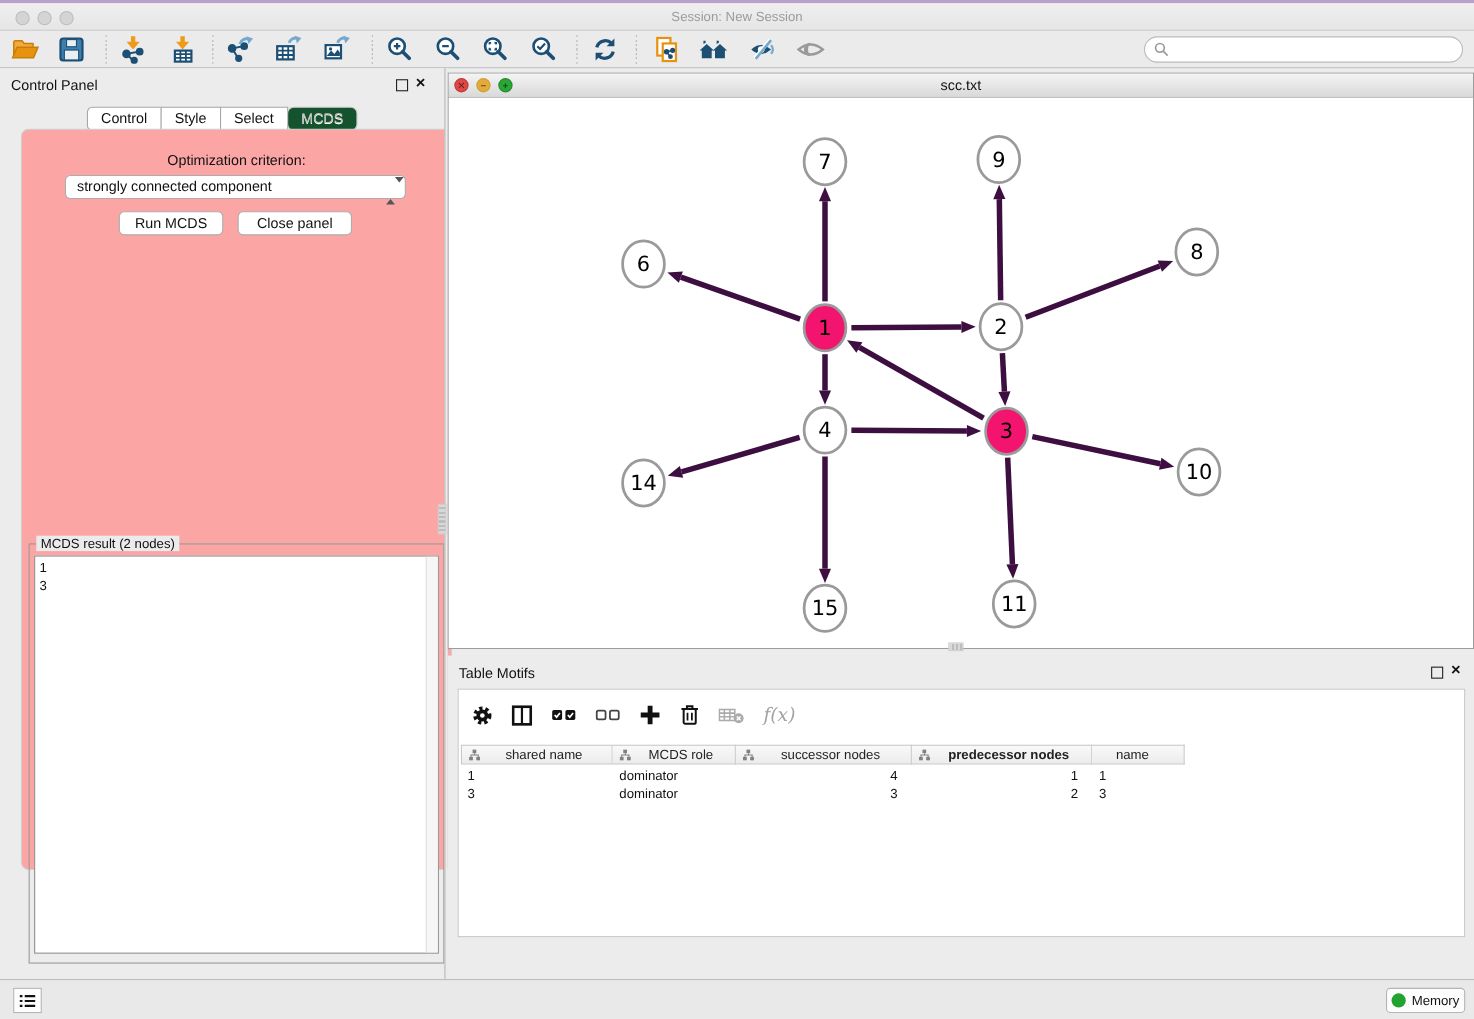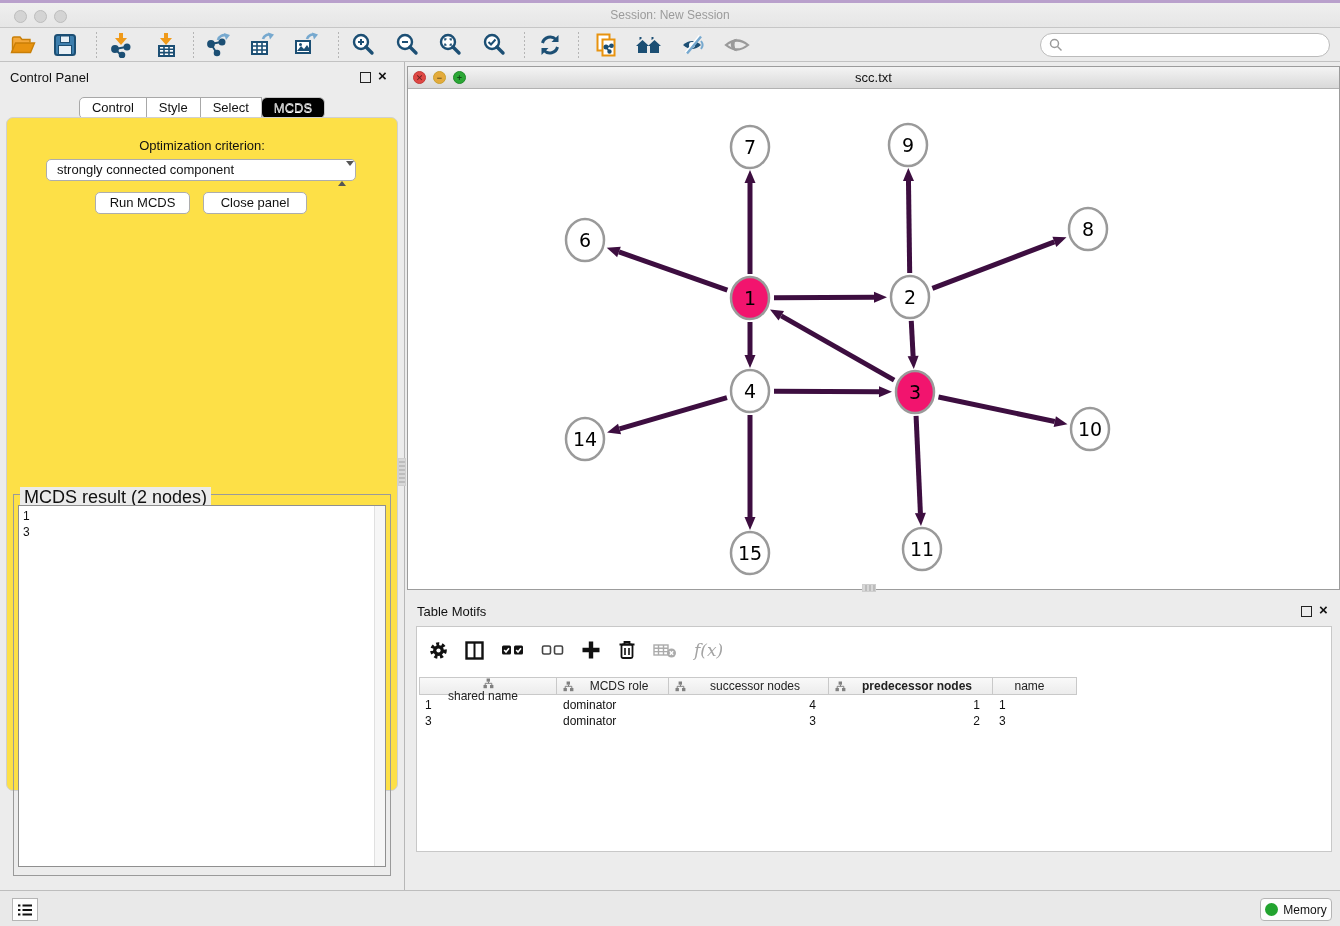--- a/index.html
+++ b/index.html
@@ -33,37 +33,37 @@
   .panel-title { position:absolute; left:10px; top:4px; font-size:13px; color:#111; }
   .float-icon { position:absolute; top:6px; width:11px; height:11px; border:1.6px solid #222; }
   .close-x { position:absolute; top:1px; font-weight:bold; font-size:15px; color:#111; }
 
   
   #cp-tabs { position:absolute; left:0; top:35px; width:404px; text-align:center; }
   .tab { display:inline-block; padding:2px 12px 3px; background:#fff; border:1px solid #a8a8a8;
          margin-left:-1px; font-size:13px; color:#111; position:relative; }
   .tab:first-child { border-radius:5px 0 0 5px; margin-left:0; }
   .tab:last-child { border-radius:0 5px 5px 0; }
-  .tab.active { background:#000000; color:#bcbcbc; border-color:#c6c6c6; border-radius:6px; text-shadow:0 1px 0 #fff; }
-
-  #cp-pane { position:absolute; left:6px; top:55px; width:392px; height:674px; background:#fde047;
+  .tab.active { background:#14532d; color:#bcbcbc; border-color:#c6c6c6; border-radius:6px; text-shadow:0 1px 0 #fff; }
+
+  #cp-pane { position:absolute; left:19px; top:55px; width:392px; height:674px; background:#fca5a5;
              border:1px solid #d0d0d0; border-radius:7px; }
   #opt-label { position:absolute; left:0; top:20px; width:100%; text-align:center; font-size:13px; }
   #opt-dropdown { position:absolute; left:39px; top:41px; width:310px; height:22px; background:#fff;
                   border:1px solid #adadad; border-radius:5px; line-height:20px; padding-left:10px; font-size:13px; }
   .stepper { position:absolute; right:8px; top:4px; width:9px; }
   .stepper .up { width:0;height:0;border-left:4.5px solid transparent;border-right:4.5px solid transparent;border-bottom:5px solid #555; margin-bottom:2px;}
   .stepper .dn { width:0;height:0;border-left:4.5px solid transparent;border-right:4.5px solid transparent;border-top:5px solid #555;}
   .btn { position:absolute; top:74px; height:22px; background:#fff; border:1px solid #adadad; border-radius:5px;
          font-size:13px; text-align:center; line-height:20px; }
   #run-btn { left:88px; width:95px; }
   #closep-btn { left:196px; width:104px; }
 
   #mcds-group { position:absolute; left:6px; top:376px; width:378px; height:382px; border:1px solid #9a9a9a; }
-  #mcds-legend { position:absolute; left:6px; top:-8px; background:#ebebeb; padding:0 4px; font-size:18px; }
+  #mcds-legend { position:absolute; left:6px; top:-8px; background:#ebebeb; padding:0 4px; font-size:12px; }
   #mcds-text { position:absolute; left:4px; top:10px; right:4px; bottom:8px; background:#fff;
                border:1px solid #8f8f8f; font-size:12px; line-height:16px; padding:2px 4px; white-space:pre; overflow:hidden; }
   #mcds-scroll { position:absolute; right:0; top:0; width:11px; height:100%; background:#f6f6f6; border-left:1px solid #e0e0e0; }
 
   
   #net-frame { left:407px; top:66px; width:933px; height:524px; background:#fff; border:1px solid #9c9c9c; }
   #net-titlebar { position:absolute; left:0; top:0; width:100%; height:22px;
                   background:linear-gradient(#f4f4f4,#d9d9d9); border-bottom:1px solid #b2b2b2; }
   #net-title { width:100%; text-align:center; line-height:21px; font-size:13px; color:#111; }
   .mac-dot { position:absolute; top:4px; width:13px; height:13px; border-radius:50%; font-size:9px; font-weight:bold;
@@ -402,21 +402,21 @@
             </g>
             <circle cx="18.5" cy="11" r="4.5" fill="#ababab"></circle>
             <path d="M16.8 9.3l3.4 3.4M20.2 9.3l-3.4 3.4" stroke="#fff" stroke-width="1.4"></path>
           </svg>
       </span>
       <span class="tp-icon">
           <span id="fx-label">f(x)</span>
         </span>
     </div>
     <div id="tp-header">
-        <div class="th" style="width: 138px; flex-direction: column;">
+        <div class="th" style="width: 138px;">
           <svg class="hier" width="11" height="11" viewBox="0 0 11 11">
             <g fill="#808080">
               <rect x="3.6" y="0.5" width="3.4" height="3.2"></rect>
               <rect x="0.5" y="7" width="3.4" height="3.2"></rect>
               <rect x="7" y="7" width="3.4" height="3.2"></rect>
             </g>
             <path d="M5.5 3.7V5.3M2.2 7V5.3h6.6V7" stroke="#808080" fill="none"></path>
           </svg>
           <span class="lbl">shared name</span>
         </div>

